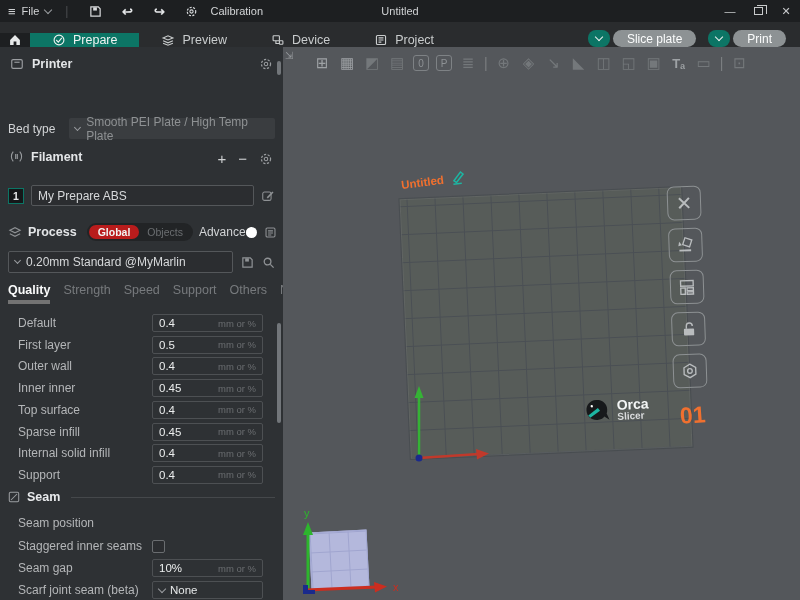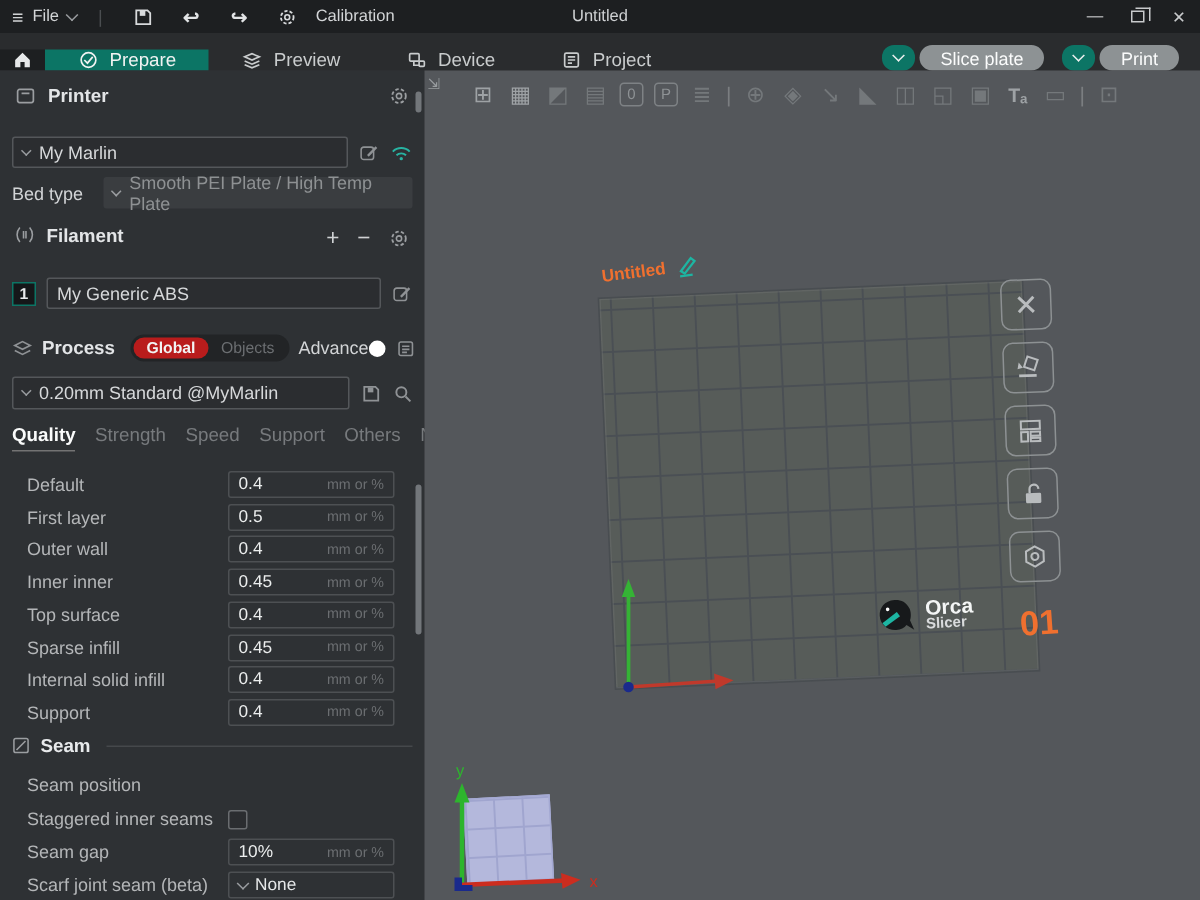--- a/index.html
+++ b/index.html
@@ -51,21 +51,21 @@
   .teal{color:#27b3a2}
   .badge-1{width:16px;height:16px;background:#151719;color:#e8eaec;font-size:10.5px;font-weight:bold;
     display:flex;align-items:center;justify-content:center;border:1px solid #0c7565}
   .pill-wrap{background:#222426;border-radius:10px;display:flex;align-items:center;padding:2px;height:18px}
   .pill-on{background:#b91c1c;color:#f2f4f4;font-size:10.5px;font-weight:bold;border-radius:8px;
     padding:1px 9px;height:14px;display:flex;align-items:center}
   .pill-off{color:#6b6e71;font-size:10.5px;padding:0 8px}
   .toggle{width:27px;height:14px;border-radius:7px;background:#0c7565;position:relative}
   .toggle::after{content:"";position:absolute;right:1.5px;top:1.5px;width:11px;height:11px;border-radius:50%;background:#fff}
   .ptabs{position:absolute;left:0;width:283px;display:flex;gap:13px;padding:0 8px;font-size:12.5px;color:#777a7d}
-  .ptab.active{color:#fafbfb;font-weight:bold;border-bottom:1px solid #737373;padding-bottom:3px}
+  .ptab.active{color:#fafbfb;font-weight:bold;border-bottom:4px solid #737373;padding-bottom:3px}
   .prow{position:absolute;left:0;width:270px;height:20px;display:flex;align-items:center}
   .plabel{padding-left:18px;font-size:12px;color:#b4b6b8}
   .pbox{position:absolute;left:152px;width:111px;height:18px;border:1px solid #4d5053;border-radius:2px;
     display:flex;align-items:center;padding:0 6px}
   .pval{font-size:11.5px;color:#eceeee;flex:0 0 44px}
   .punit{font-size:9.5px;color:#6b6e71;margin-left:auto}
   .dropbox{position:absolute;left:152px;width:111px;height:18px;border:1px solid #4d5053;border-radius:2px;
     display:flex;align-items:center;gap:5px;padding:0 6px;font-size:11.5px;color:#e6e8e9}
   .checkbox{position:absolute;left:152px;width:13px;height:13px;border:1px solid #6a6d70;border-radius:2px;background:#2b2d30}
   .divline{flex:1;height:1px;background:#45484b;margin-left:4px}
@@ -201,39 +201,20 @@
         </svg>
     </span>
     <span>Printer</span>
     <span class="gear">
       <svg width="14" height="14" viewBox="0 0 16 16">
           <circle cx="8" cy="8" r="5.2" fill="none" stroke="currentColor" stroke-width="1.4" stroke-dasharray="2.6 1.7"></circle>
           <circle cx="8" cy="8" r="2" fill="none" stroke="currentColor" stroke-width="1.2"></circle>
         </svg>
     </span>
   </div>
-  <div class="abs" style="left:8px;top:44px;width:267px;display:flex;align-items:center;gap:7px">
-    <div class="field" style="flex:1;height:21px">
-      <span class="chev"></span>
-      <span>My Marlin</span>
-    </div>
-    <span class="ico-btn">
-      <svg width="14" height="14" viewBox="0 0 16 16">
-          <rect x="2" y="3.5" width="9.5" height="9.5" rx="2" fill="none" stroke="currentColor" stroke-width="1.2"></rect>
-          <path d="M6.5 9.5 L13 2.8 L14.3 4.1 L7.8 10.8 Z" fill="currentColor"></path>
-        </svg>
-    </span>
-    <span class="ico-btn teal">
-      <svg width="15" height="12" viewBox="0 0 16 12" fill="none" stroke="currentColor" stroke-width="1.4">
-          <path d="M2 5 A 8.5 8.5 0 0 1 14 5"></path>
-          <path d="M4.6 7.6 A 5 5 0 0 1 11.4 7.6"></path>
-          <circle cx="8" cy="10" r="1.2" fill="currentColor" stroke="none"></circle>
-        </svg>
-    </span>
-  </div>
   <div class="abs" style="left:8px;top:71px;width:267px;display:flex;align-items:center">
     <span style="font-size:12px;color:#d2d4d6">Bed type</span>
     <div class="field" style="margin-left:14px;flex:1;height:21px;background:#3a3d40;border:none;color:#8e9193">
       <span class="chev"></span>
       <span>Smooth PEI Plate / High Temp Plate</span>
     </div>
   </div>
 
   <div class="sec-head" style="top:103px">
     <span class="ico-btn">
@@ -251,21 +232,21 @@
         <svg width="14" height="14" viewBox="0 0 16 16">
             <circle cx="8" cy="8" r="5.2" fill="none" stroke="currentColor" stroke-width="1.4" stroke-dasharray="2.6 1.7"></circle>
             <circle cx="8" cy="8" r="2" fill="none" stroke="currentColor" stroke-width="1.2"></circle>
           </svg>
       </span>
     </span>
   </div>
   <div class="abs" style="left:8px;top:138px;width:267px;display:flex;align-items:center;gap:7px">
     <span class="badge-1">1</span>
     <div class="field" style="flex:1;height:21px">
-      <span>My Generic ABS</span>
+      <span>My Prepare ABS</span>
     </div>
     <span class="ico-btn">
       <svg width="14" height="14" viewBox="0 0 16 16">
           <rect x="2" y="3.5" width="9.5" height="9.5" rx="2" fill="none" stroke="currentColor" stroke-width="1.2"></rect>
           <path d="M6.5 9.5 L13 2.8 L14.3 4.1 L7.8 10.8 Z" fill="currentColor"></path>
         </svg>
     </span>
   </div>
 
   <div class="abs" style="left:8px;top:176px;width:267px;display:flex;align-items:center;gap:6px">

